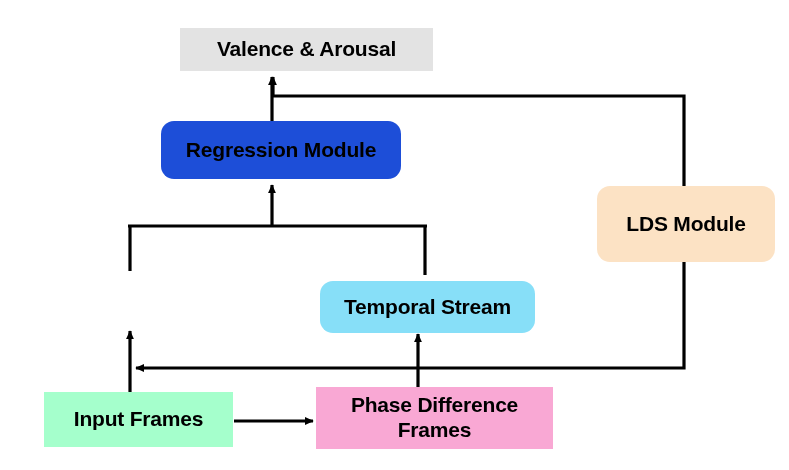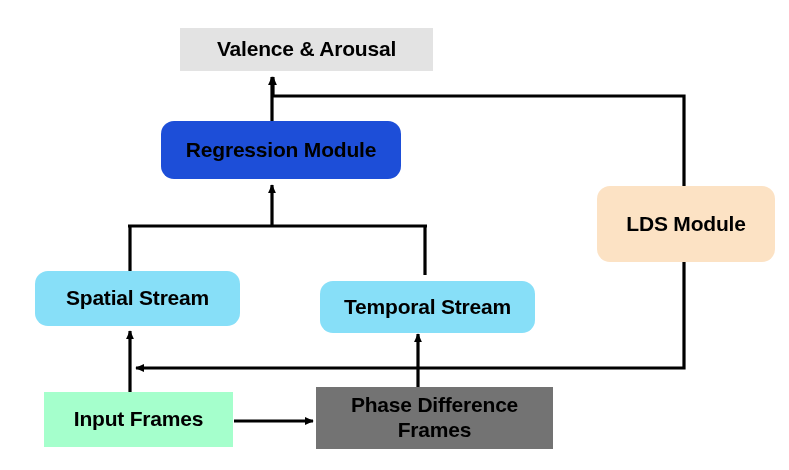--- a/index.html
+++ b/index.html
@@ -80,21 +80,21 @@
   }
   #node-input-frames {
     left: 44px; top: 392px; width: 189px; height: 55px;
     background: #a5ffcc;
     border-radius: 0px;
     font-size: 21px;
     letter-spacing: -0.2px;
   }
   #node-phase-difference-frames {
     left: 316px; top: 387px; width: 237px; height: 62px;
-    background: #737373;
+    background: #f9a8d4;
     border-radius: 0px;
     font-size: 21px;
     letter-spacing: -0.2px;
   }
 </style>
 </head>
 <body>
 
 <div id="diagram-root">
 
@@ -132,23 +132,20 @@
   </div>
 
   <div class="node" id="node-regression-module">
     <span class="node-label">Regression Module</span>
   </div>
 
   <div class="node" id="node-lds-module">
     <span class="node-label">LDS Module</span>
   </div>
 
-  <div class="node" id="node-spatial-stream">
-    <span class="node-label">Spatial Stream</span>
-  </div>
 
   <div class="node" id="node-temporal-stream">
     <span class="node-label">Temporal Stream</span>
   </div>
 
   <div class="node" id="node-input-frames">
     <span class="node-label">Input Frames</span>
   </div>
 
   <div class="node" id="node-phase-difference-frames">

